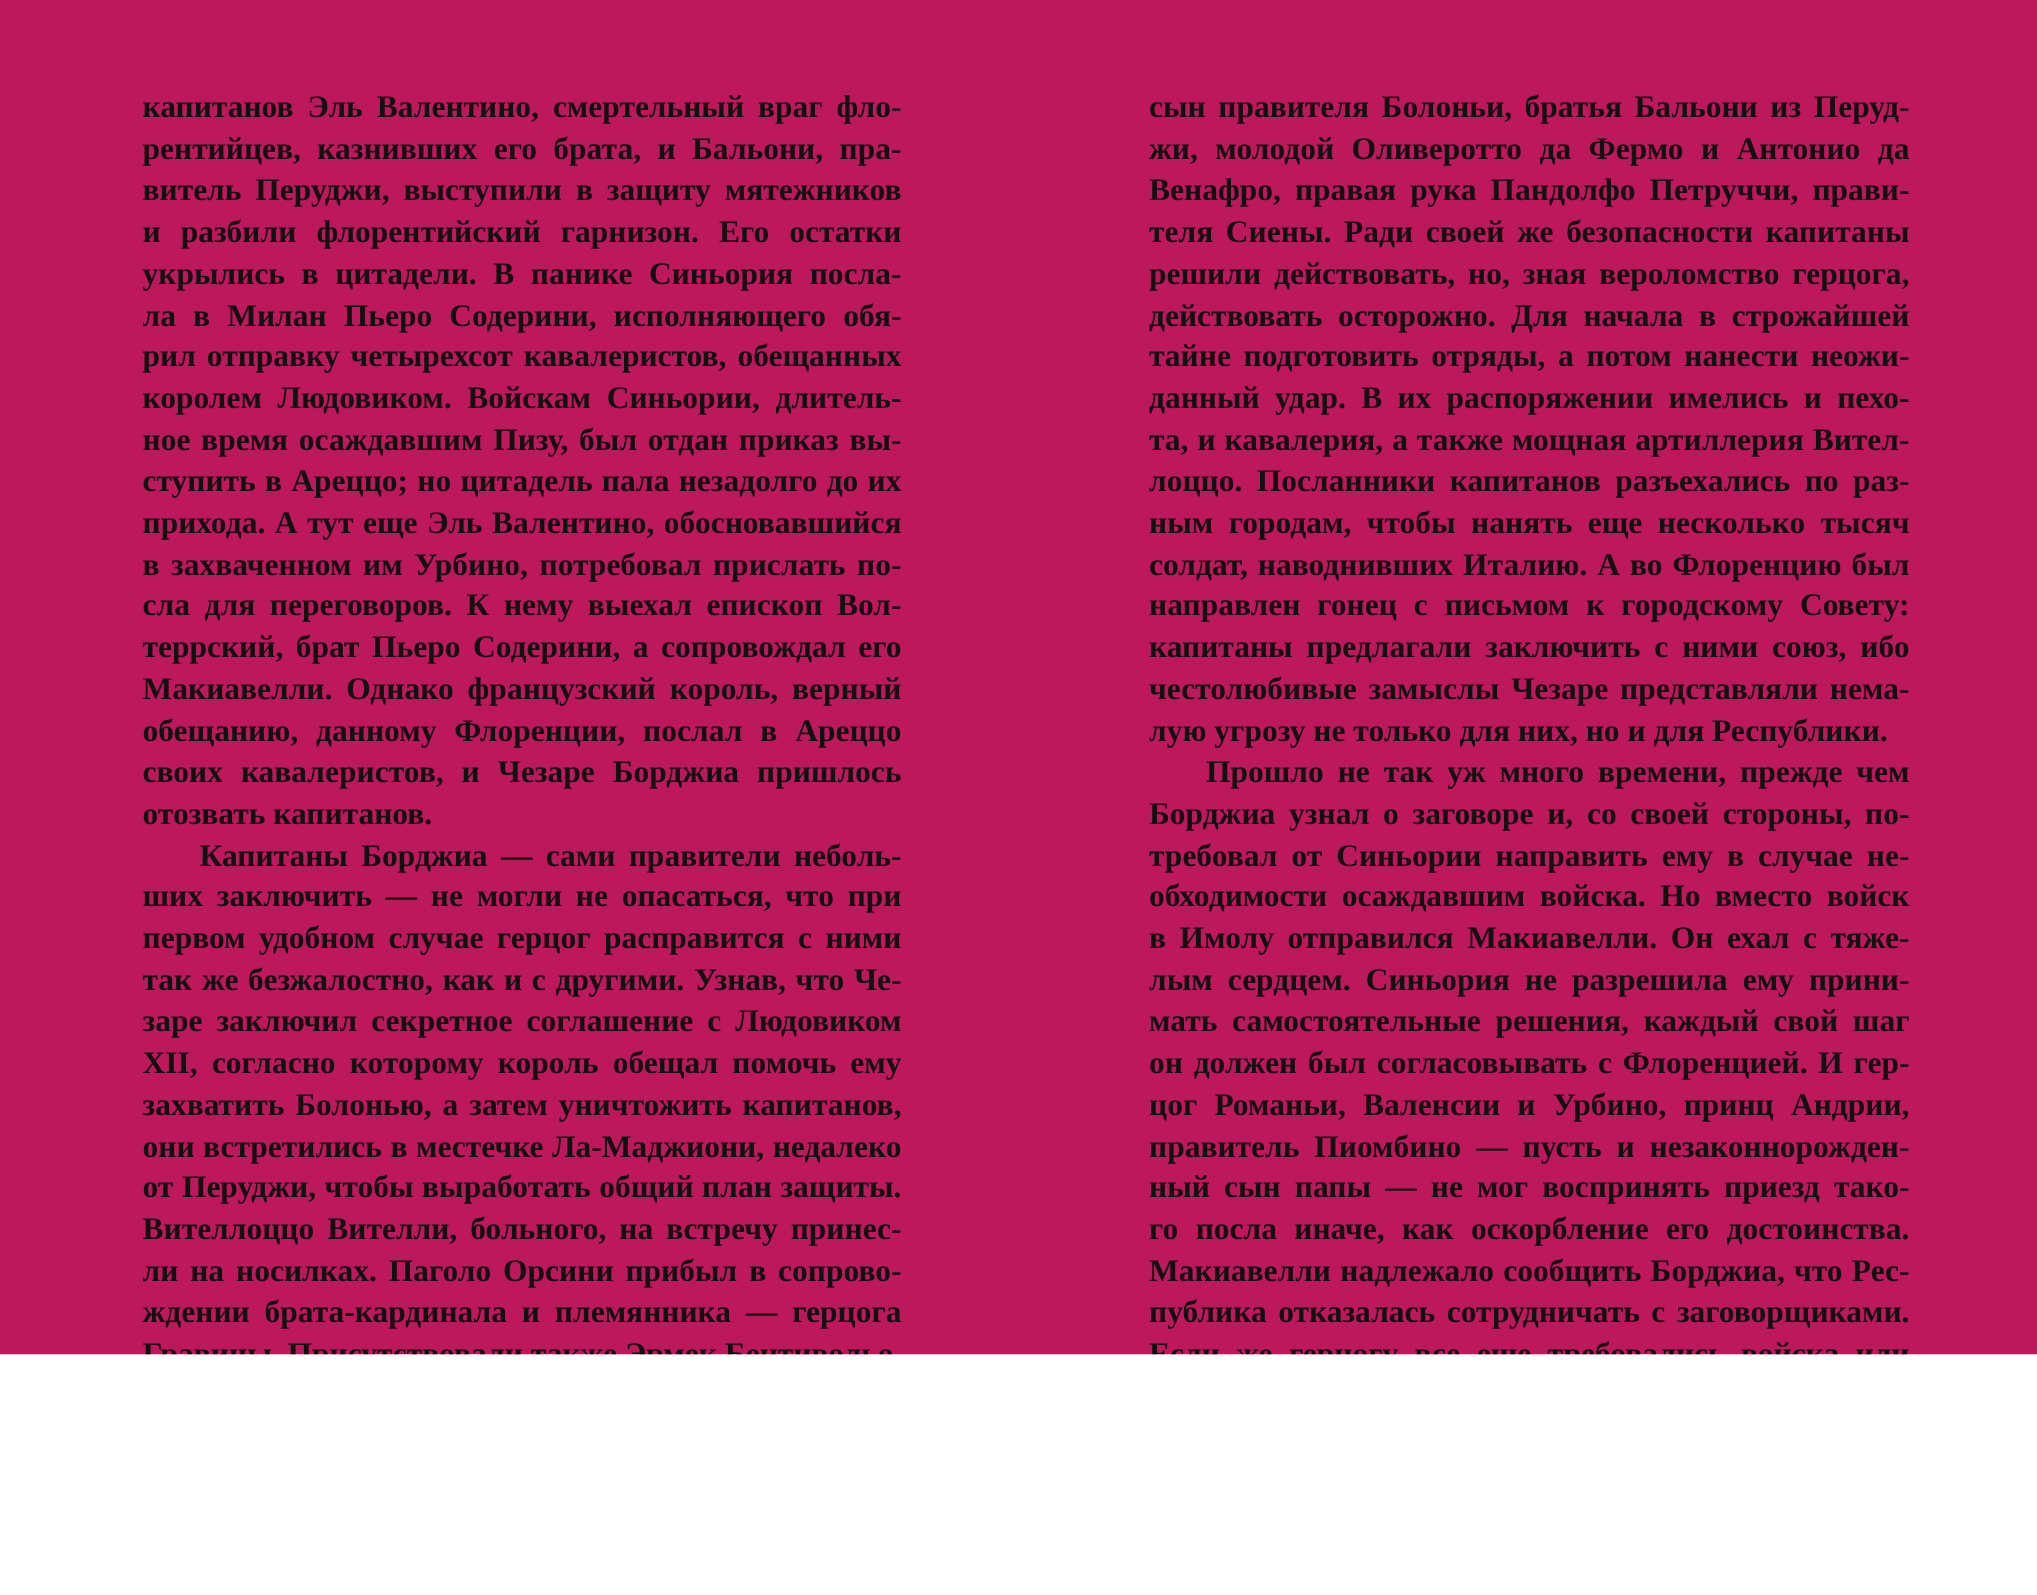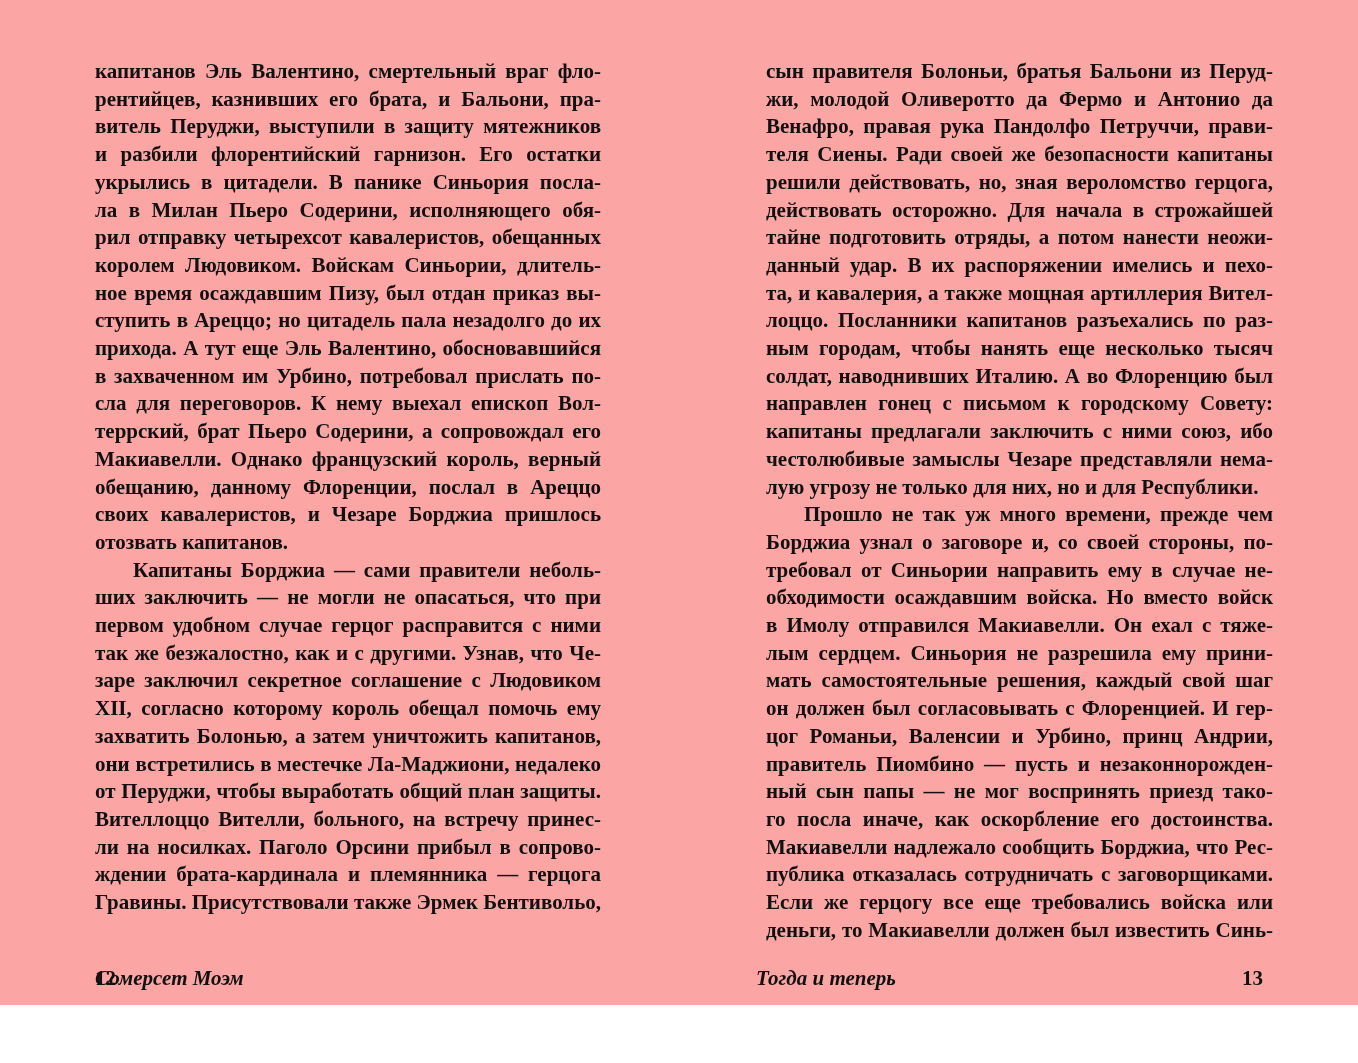--- a/index.html
+++ b/index.html
@@ -3,22 +3,22 @@
 <meta charset="utf-8">
 <style>
   html, body {
     margin: 0;
     padding: 0;
     background: #ffffff;
   }
   .spread {
     position: relative;
     width: 1358px;
-    height: 1005px;
-    background: #fca5a5;
+    height: 903px;
+    background: #be185d;
     overflow: hidden;
     font-family: "Liberation Serif", "DejaVu Serif", serif;
     color: #111111;
   }
   .text-block {
     position: absolute;
     top: 58px;
     font-size: 21px;
     line-height: 27.7px;
     font-weight: 600;

